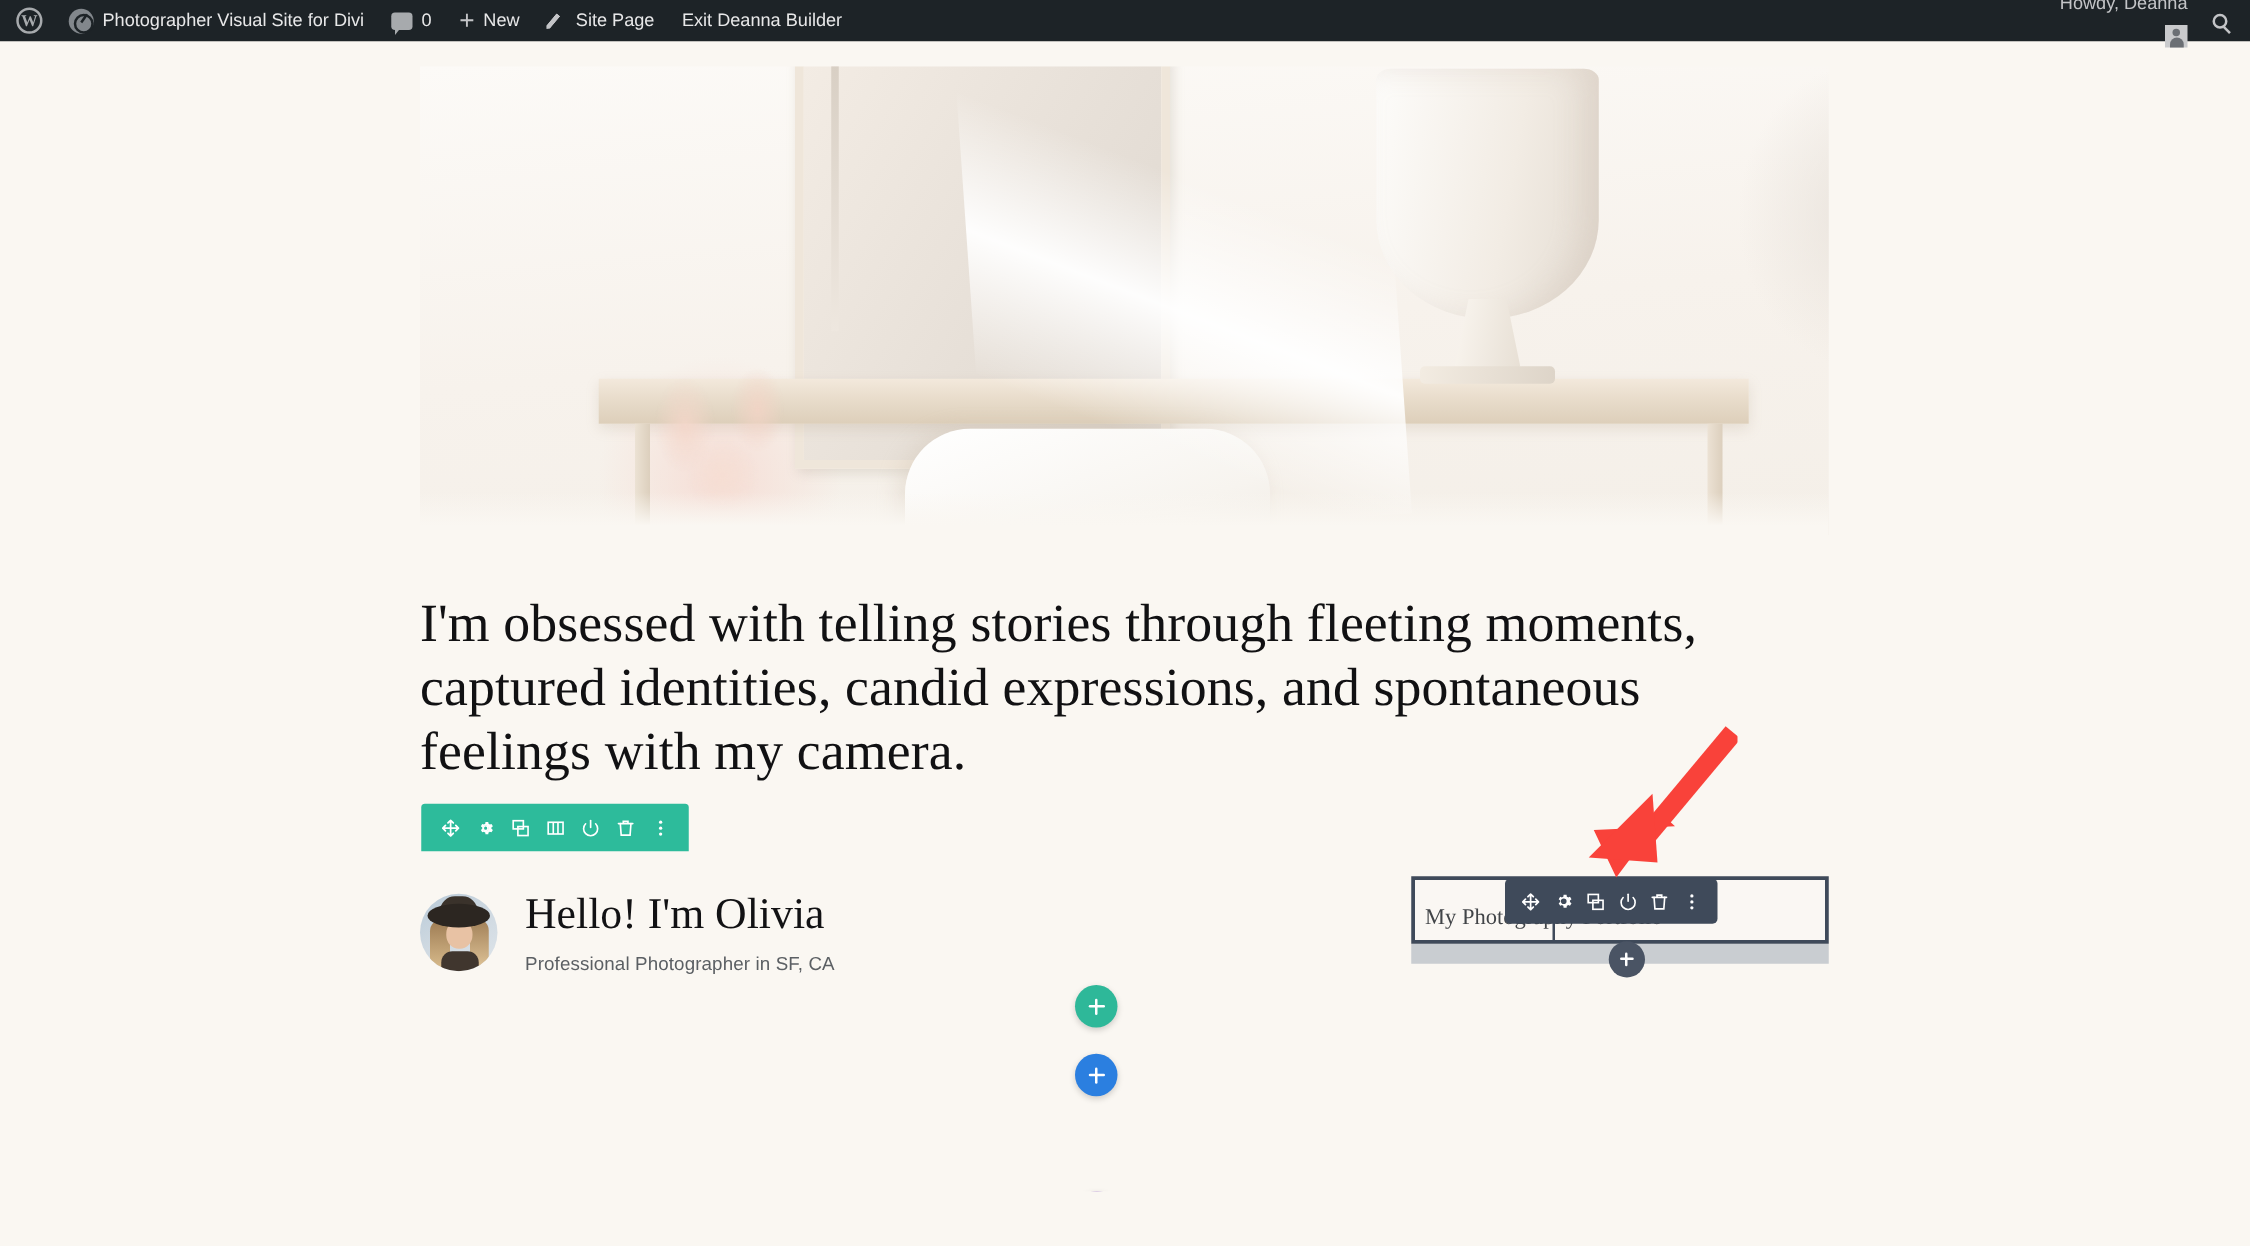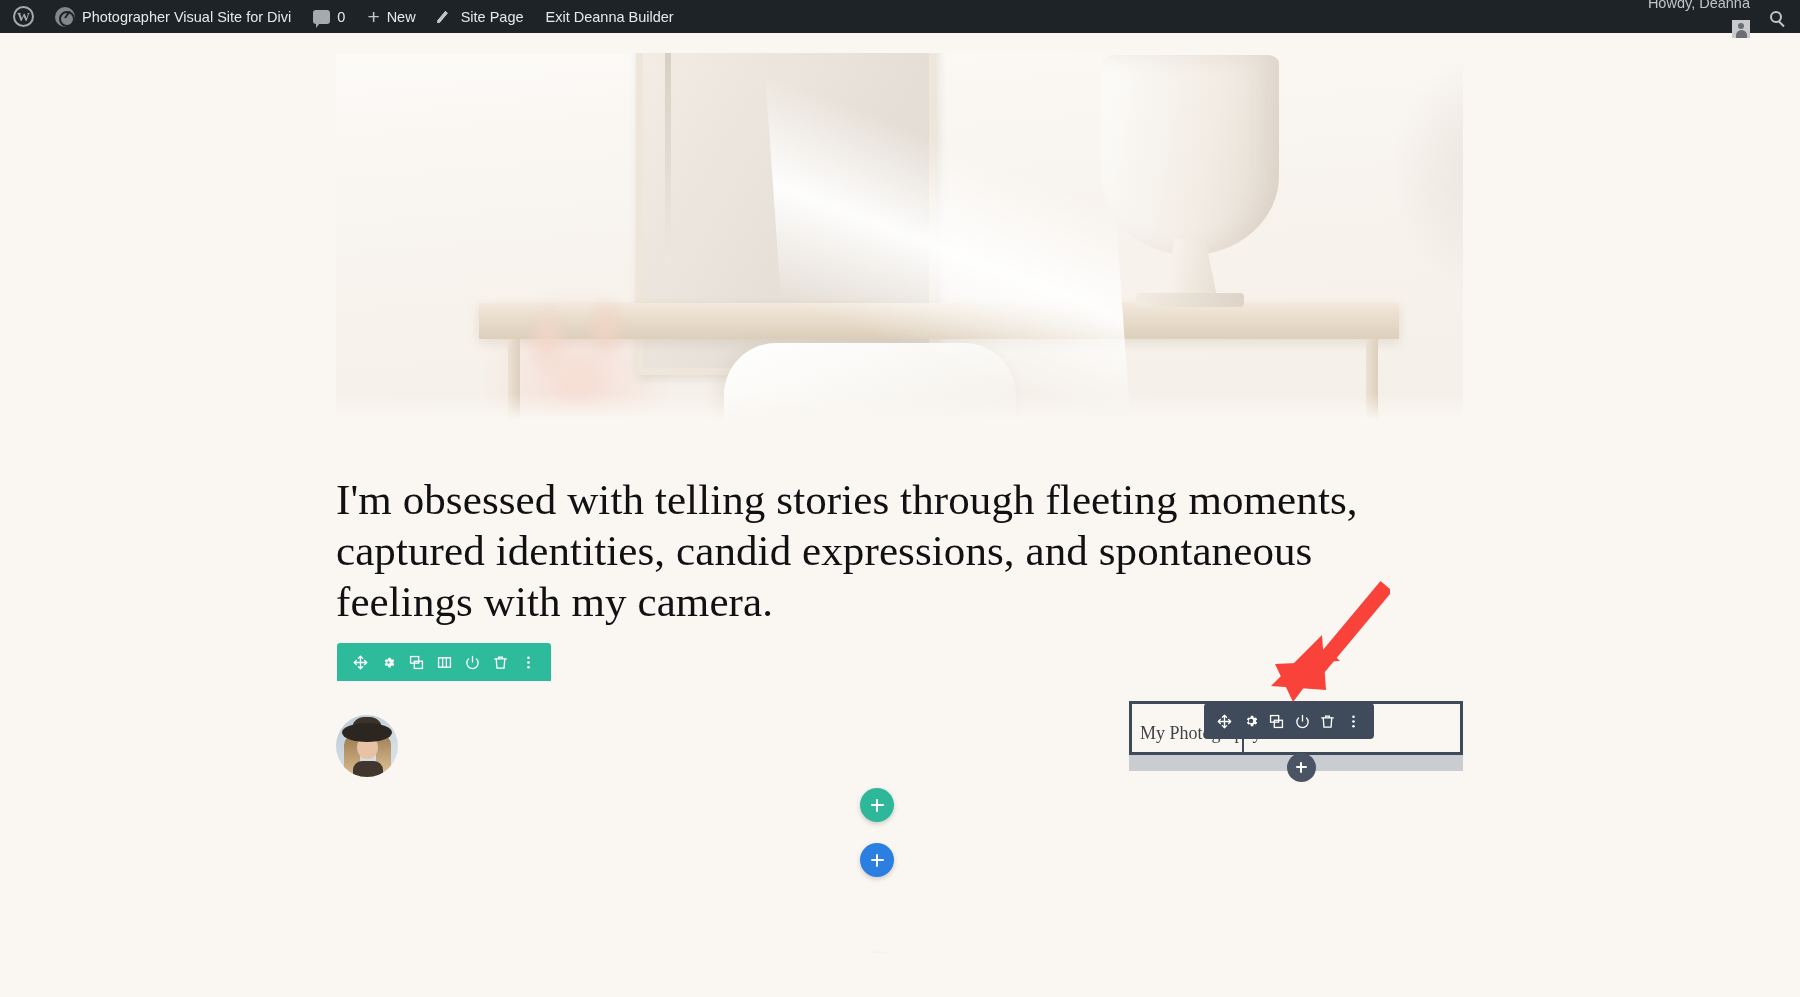--- a/index.html
+++ b/index.html
@@ -458,20 +458,24 @@
 
   <div id="author">
     <div id="avatar-big">
       <span class="hair-l"></span>
       <span class="hair-r"></span>
       <span class="face"></span>
       <span class="body"></span>
       <span class="crown"></span>
       <span class="hat"></span>
     </div>
+    <div id="author-txt">
+      <div id="author-name">Hello! I'm Olivia</div>
+      <div id="author-role">Professional Photographer in SF, CA</div>
+    </div>
   </div>
 
   <div id="add-module-btn" class="round-btn">
     <span class="pl"></span>
   </div>
   <div id="add-row-btn" class="round-btn">
     <span class="pl"></span>
   </div>
   <div id="add-section-btn" class="round-btn">
     <span class="dots3">

